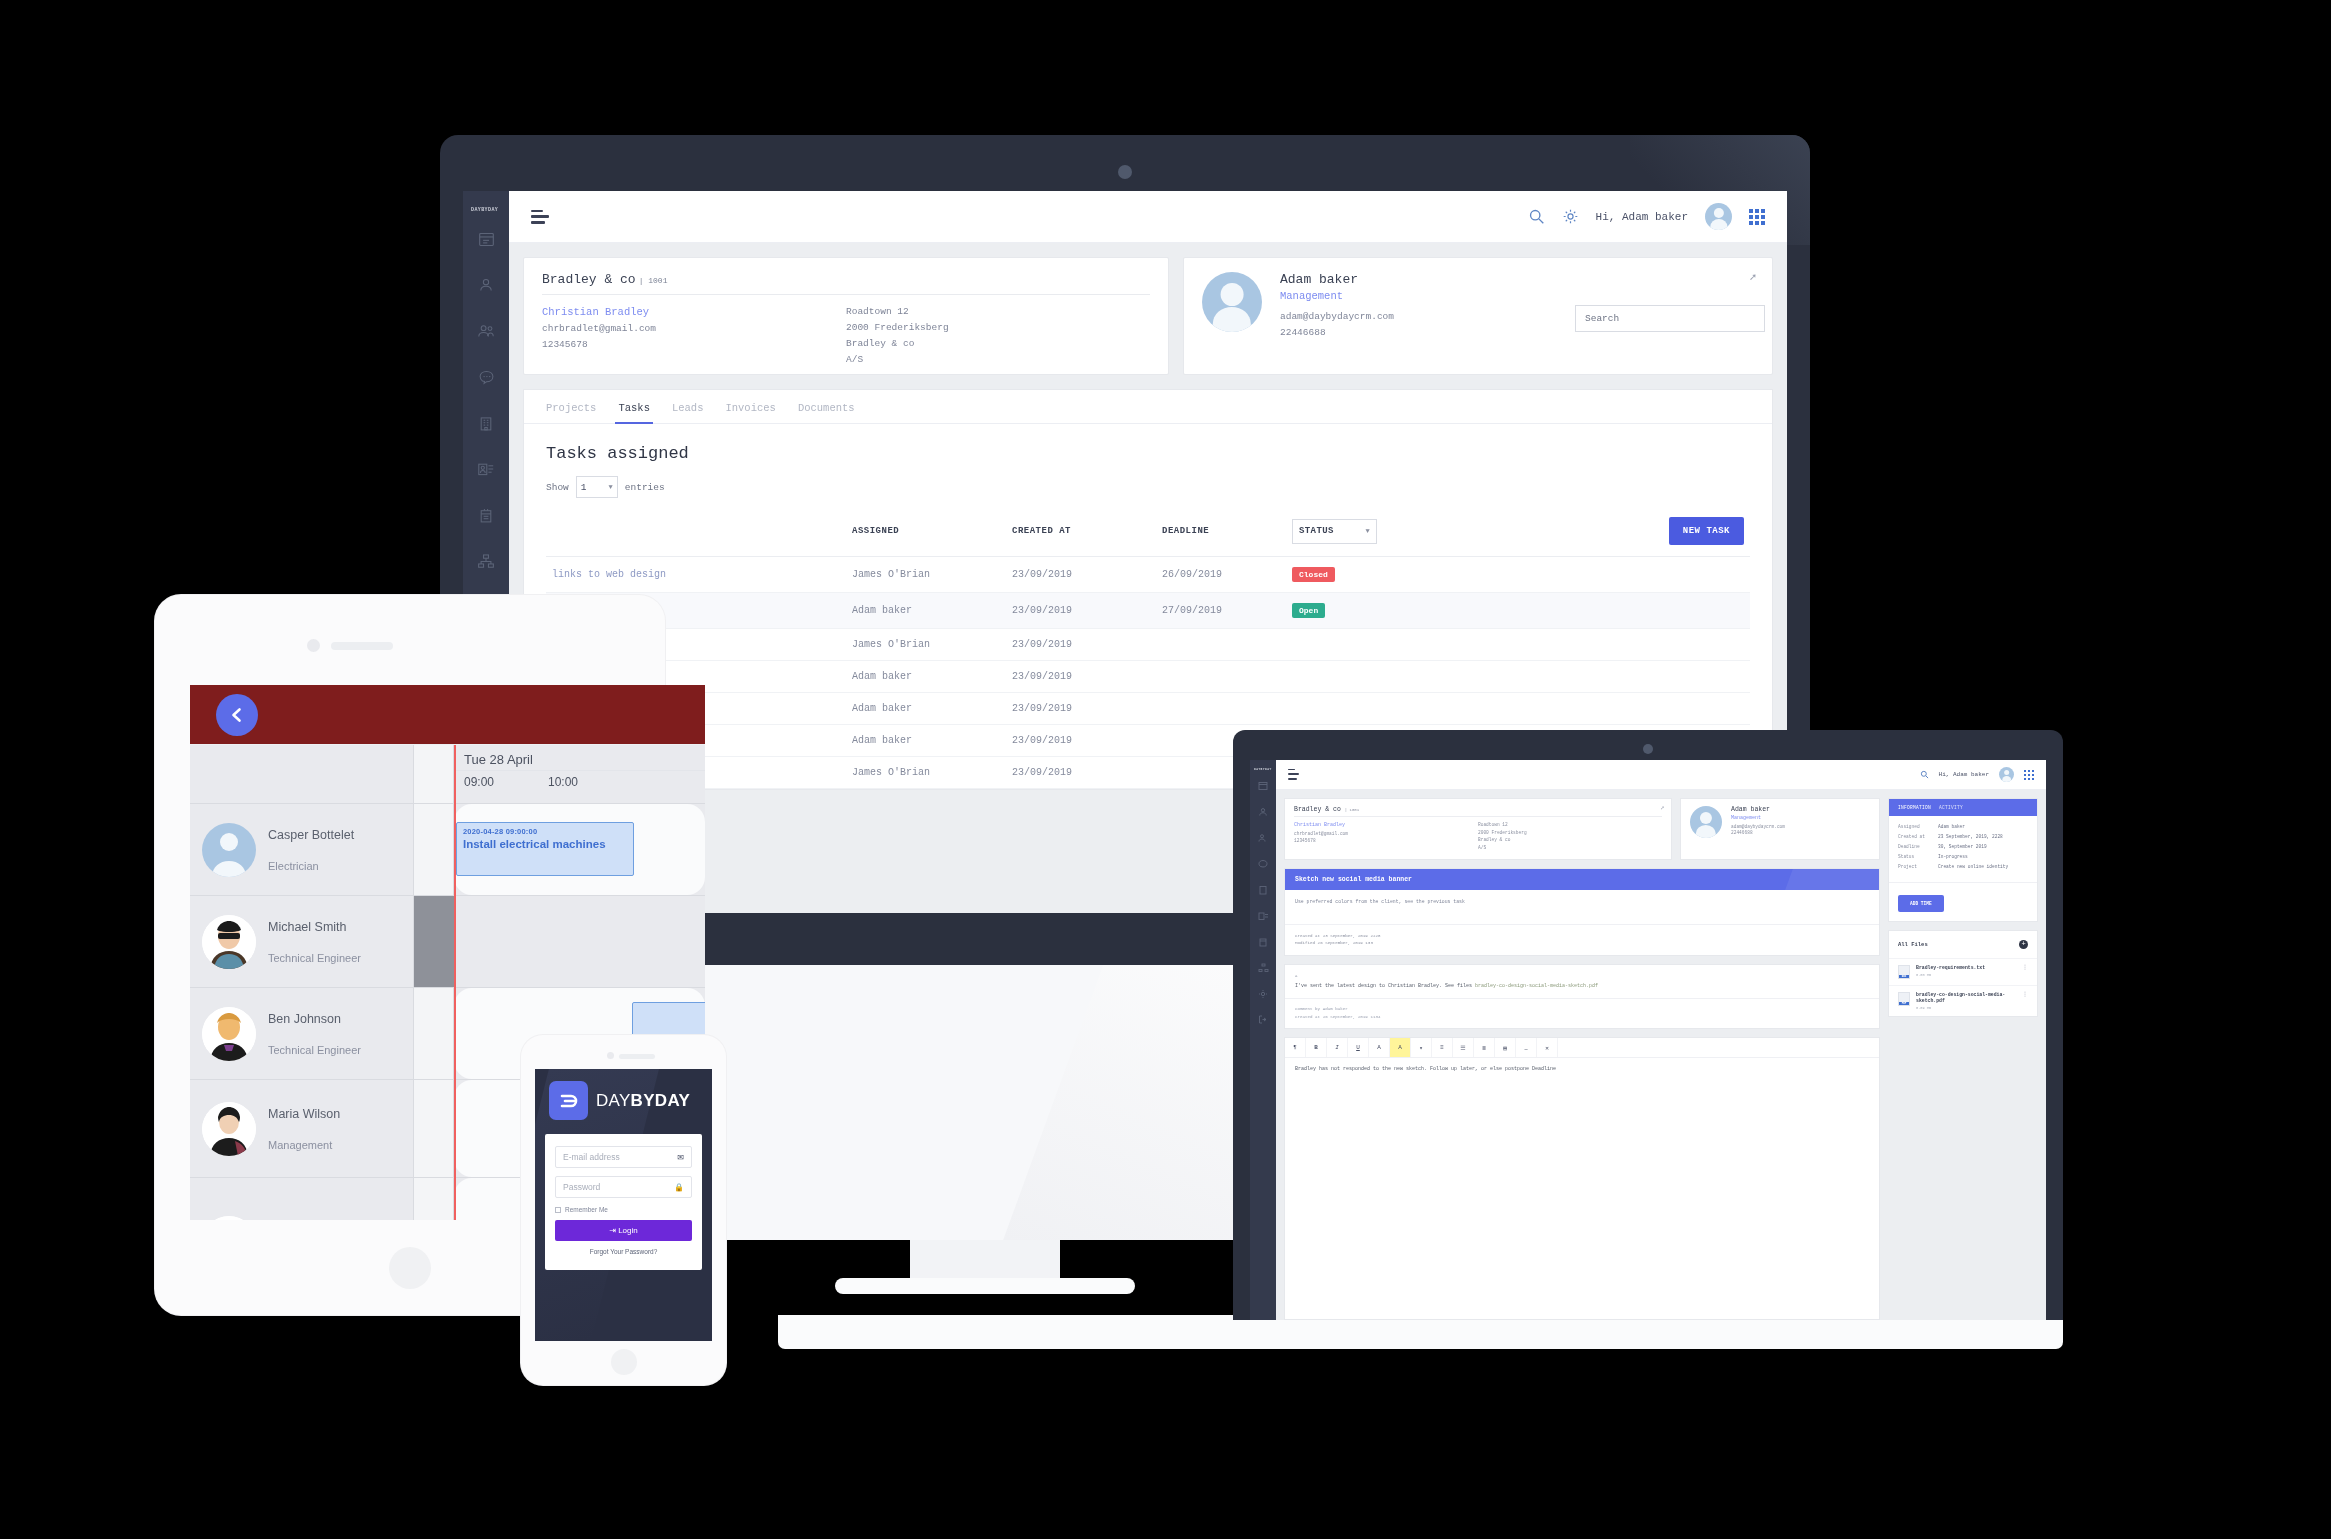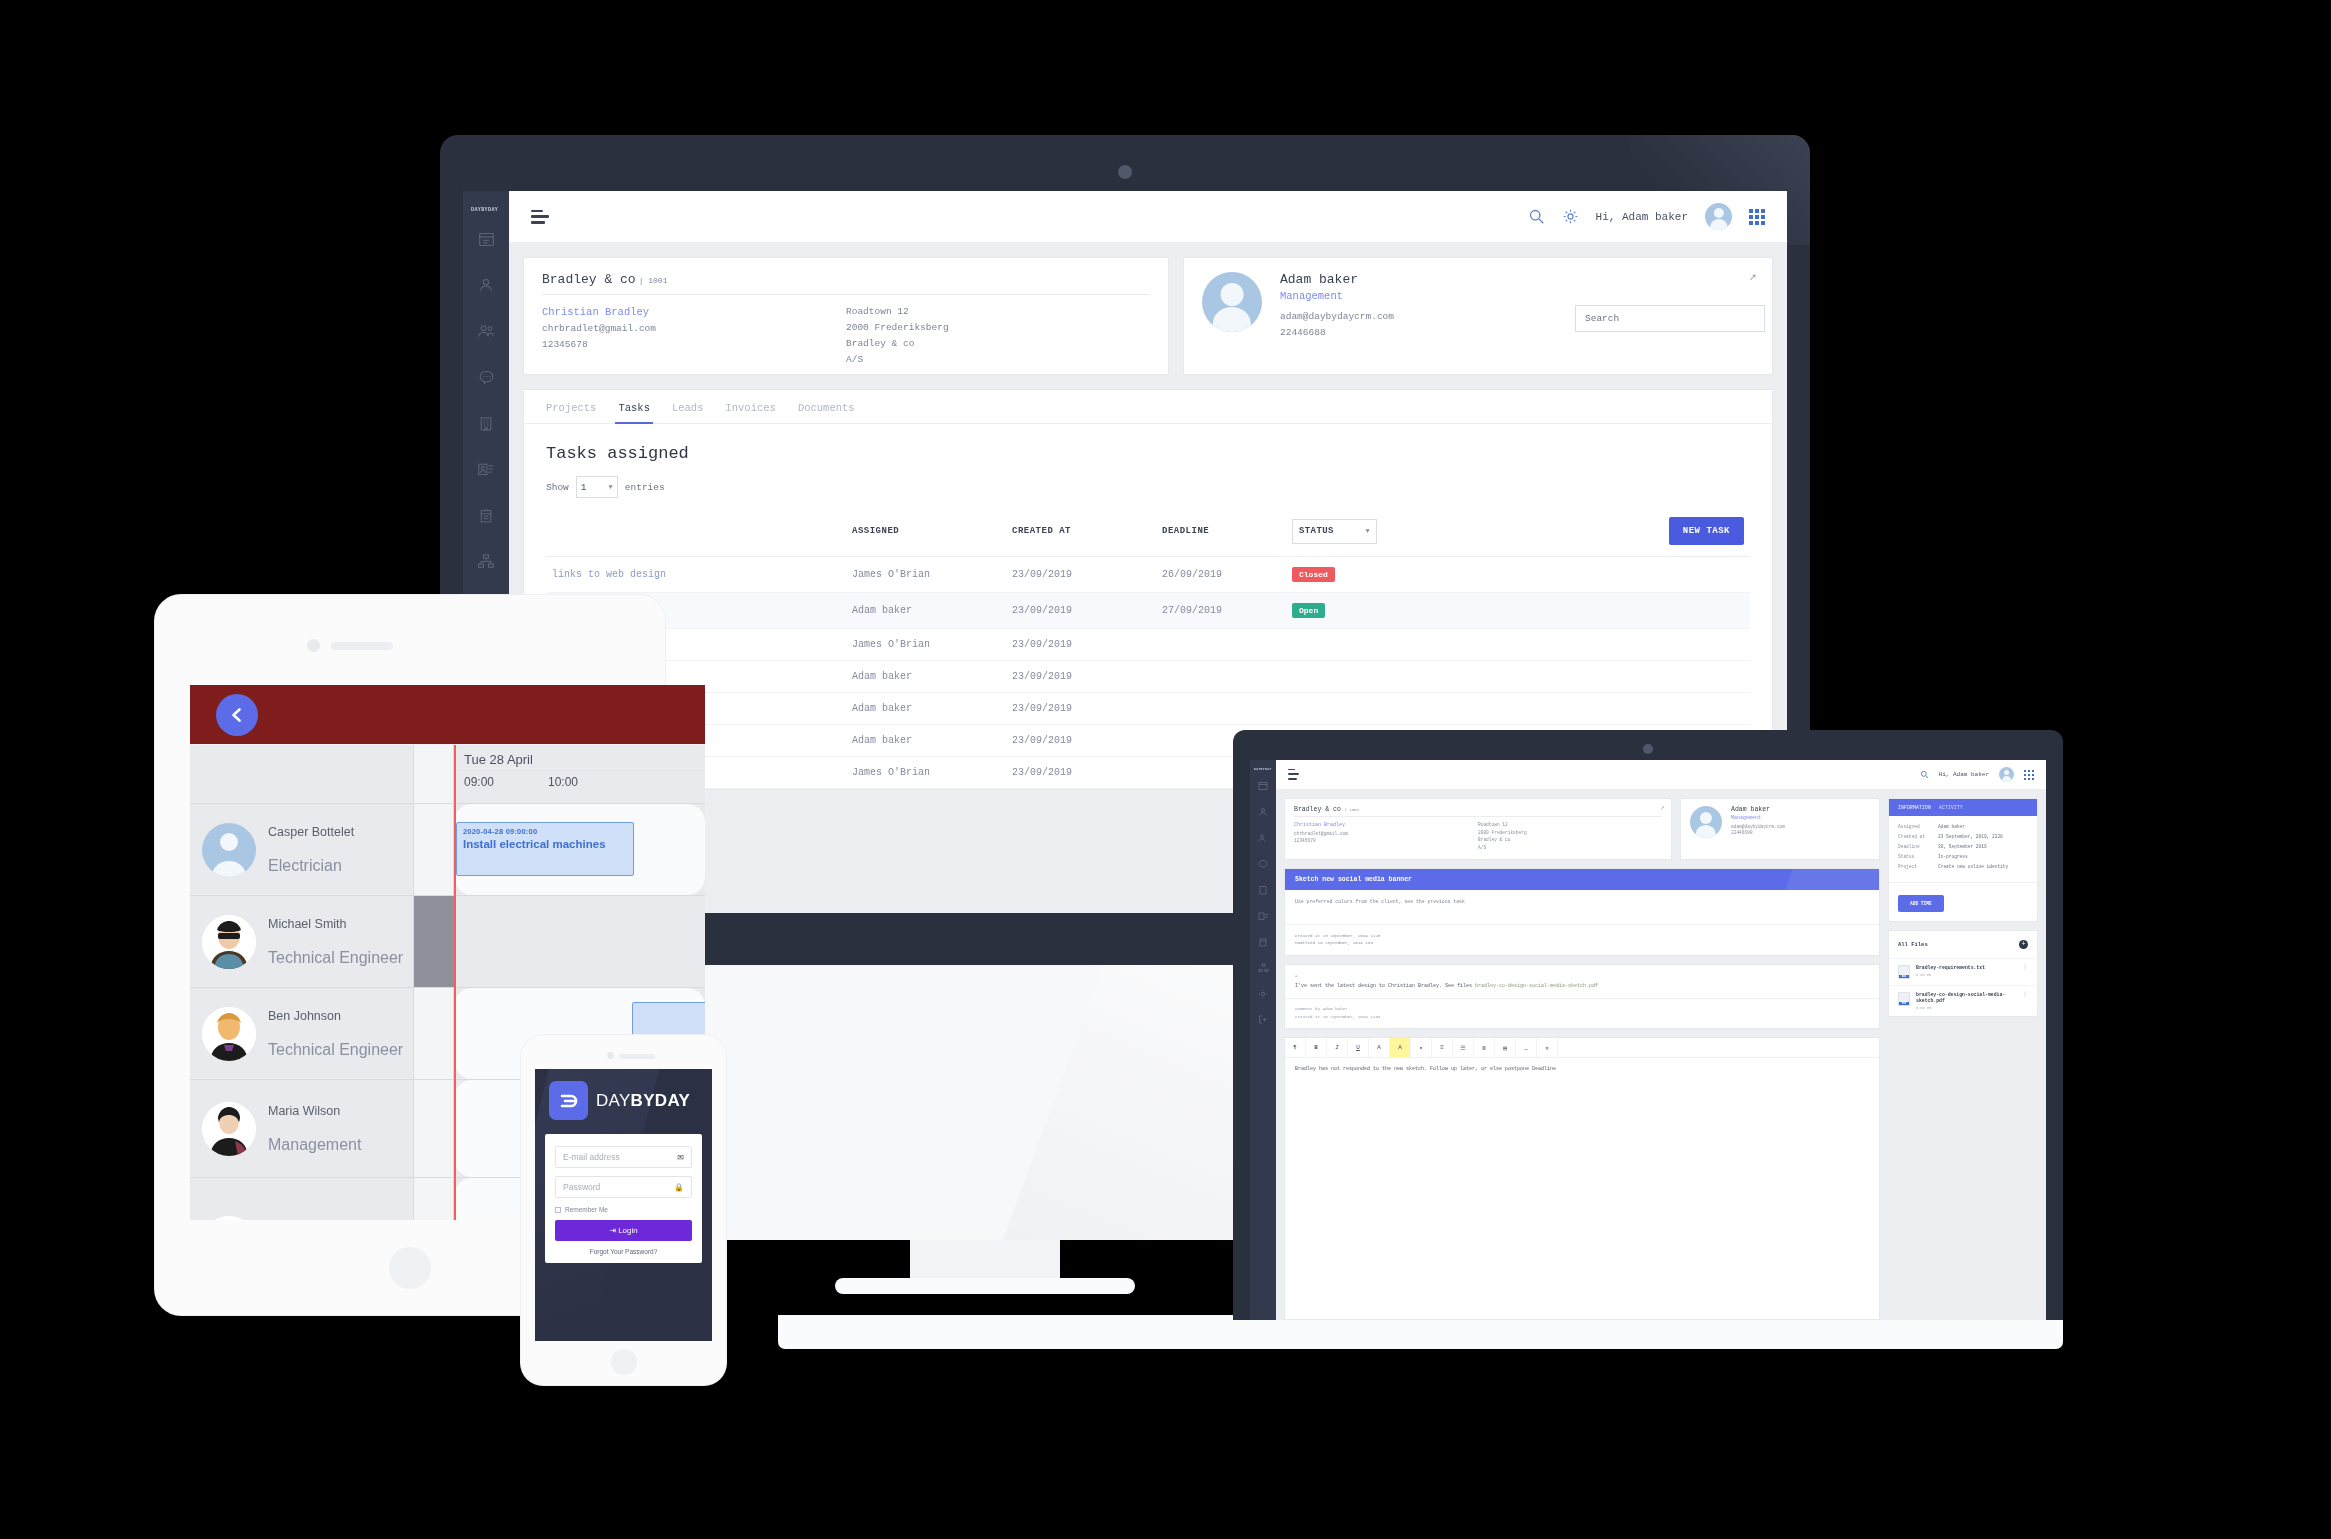--- a/index.html
+++ b/index.html
@@ -149,21 +149,21 @@
   .cal-head .c-day { flex:1; }
   .cal-head .day-label { font-size:13px; color:#4c5260; padding:7px 0 3px 10px; }
   .cal-head .hours { display:flex; border-top:1px solid #e3e5ea; }
   .cal-head .hours span { width:84px; font-size:12px; color:#4c5260; padding:4px 0 6px 10px; }
   .cal-row { display:flex; border-bottom:1px solid #d9dbe0; position:relative; }
   .cal-row.shade { background:#e9eaee; }
   .cal-row .person { width:224px; border-right:1px solid #d9dbe0; display:flex;
       align-items:center; gap:12px; padding:0 0 0 12px; }
   .p-av { width:54px; height:54px; border-radius:50%; flex:none; overflow:hidden; position:relative; }
   .p-name { font-size:12.5px; color:#5a606d; }
-  .p-role { font-size:16px; color:#8b90a0; margin-top:18px; }
+  .p-role { font-size:11px; color:#8b90a0; margin-top:18px; }
   .cal-row .slotgap { width:40px; border-right:1px solid #d9dbe0; background:#f4f5f7; }
   .cal-row .slots { flex:1; position:relative; background:#fafbfc;border-radius:18px; }
   .nowline { position:absolute; left:264px; top:0; bottom:0; width:2px; background:#f0605f; z-index:6; }
   .evt { position:absolute; border-radius:2px; padding:4px 6px; overflow:hidden; }
   .evt .et { font-size:7.5px; font-weight:bold; letter-spacing:.2px; }
   .evt .en { font-size:11.5px; font-weight:bold; margin-top:2px; white-space:nowrap; }
   .evt.blue { background:#cfe0f8; border:1px solid #6e9fe0; }
   .evt.blue .et, .evt.blue .en { color:#3f6fd0; }
   .evt.gray { background:#8e9199; border:none; }
   .evt.gray .et { color:#eceef1; }
@@ -184,21 +184,21 @@
   #phone .ph-home { position:absolute; left:50%; bottom:10px; width:26px; height:26px;
       margin-left:-13px; border-radius:50%; background:#f0f1f3; }
   #phone .ph-shine { position:absolute; left:-20px; top:0; width:110px; height:100%;
       background:linear-gradient(160deg,#343a52 0%, #2b3044 100%); transform:skewX(-14deg); }
   .brand { position:relative; display:flex; align-items:center; gap:8px; padding:12px 0 0 14px; }
   .brand-box { width:39px; height:39px; border-radius:7px; background:#5c6ce8;
       display:flex; align-items:center; justify-content:center; flex:none; }
   .brand-txt { font-size:17px; color:#fff; letter-spacing:.3px; }
   .brand-txt b { font-weight:bold; }
   .login-card { position:relative; margin:14px 10px 0; background:#fff; border-radius:2px;
-      padding:12px 10px 8px; }
+      padding:12px 10px 15px; }
   .fld { height:22px; border:1px solid #e2e4ea; border-radius:2px; display:flex;
       align-items:center; padding:0 7px; font-size:8.5px; color:#a9aeba; margin-bottom:8px;
       justify-content:space-between; }
   .fld .ficon { color:#4a5167; font-size:8px; }
   .rem { display:flex; align-items:center; gap:4px; font-size:6.5px; color:#7f8598; margin-bottom:7px; }
   .rem i { width:6px; height:6px; border:1px solid #b9bdc8; display:block; }
   .login-btn { background:#6d28d9; color:#fff; font-size:8px; text-align:center;
       padding:6px 0; border-radius:2px; }
   .fgt { text-align:center; font-size:6.5px; color:#5d6478; margin-top:7px; }
 

